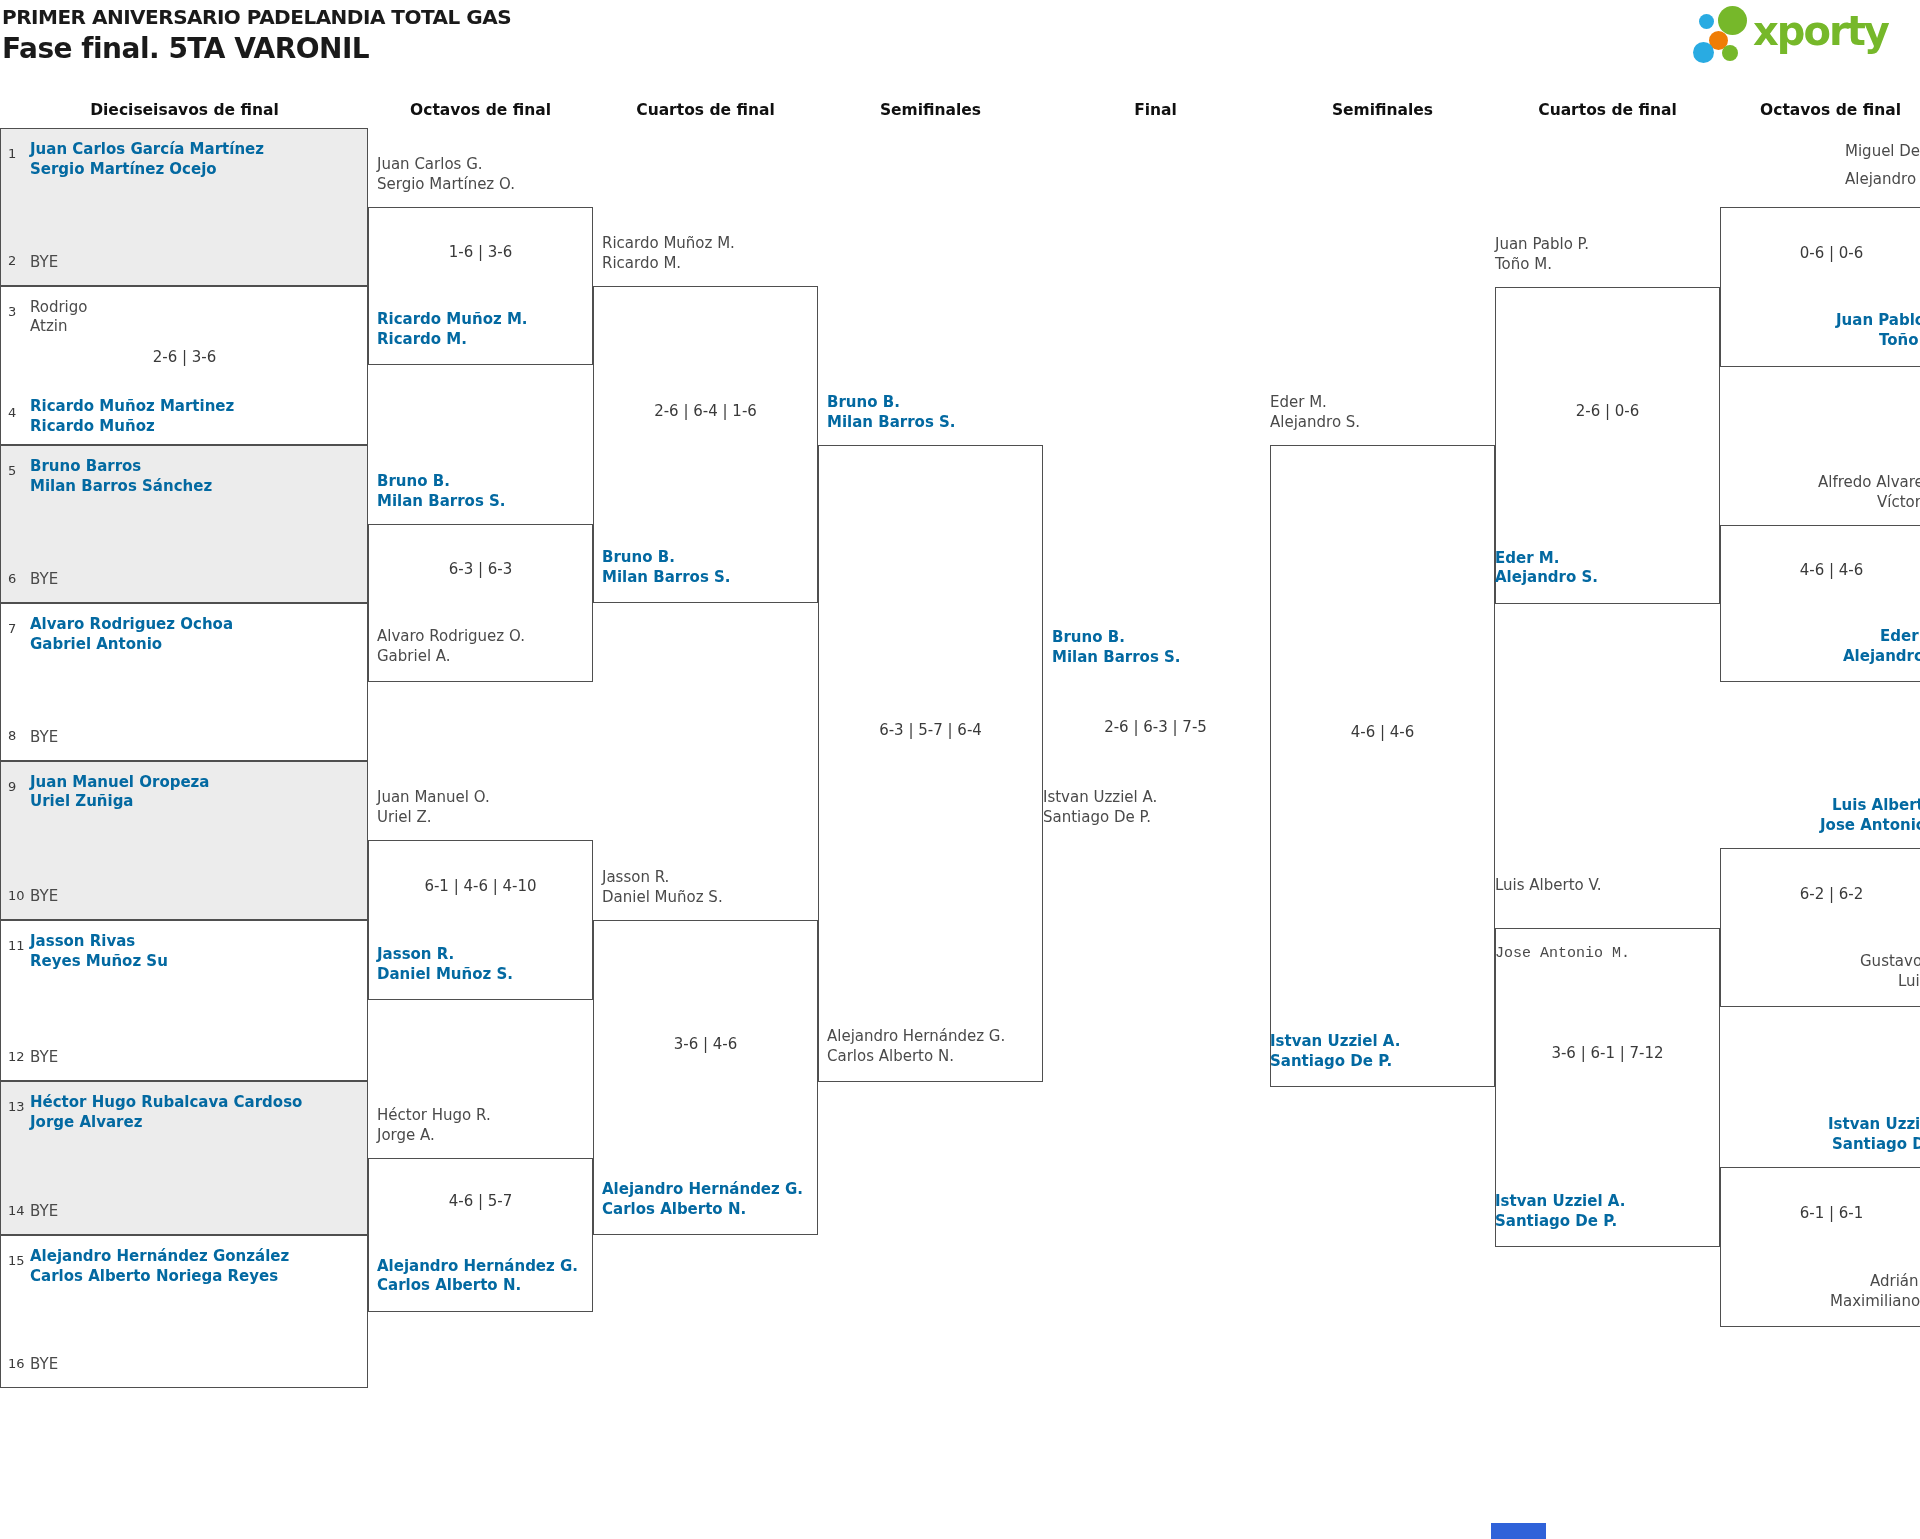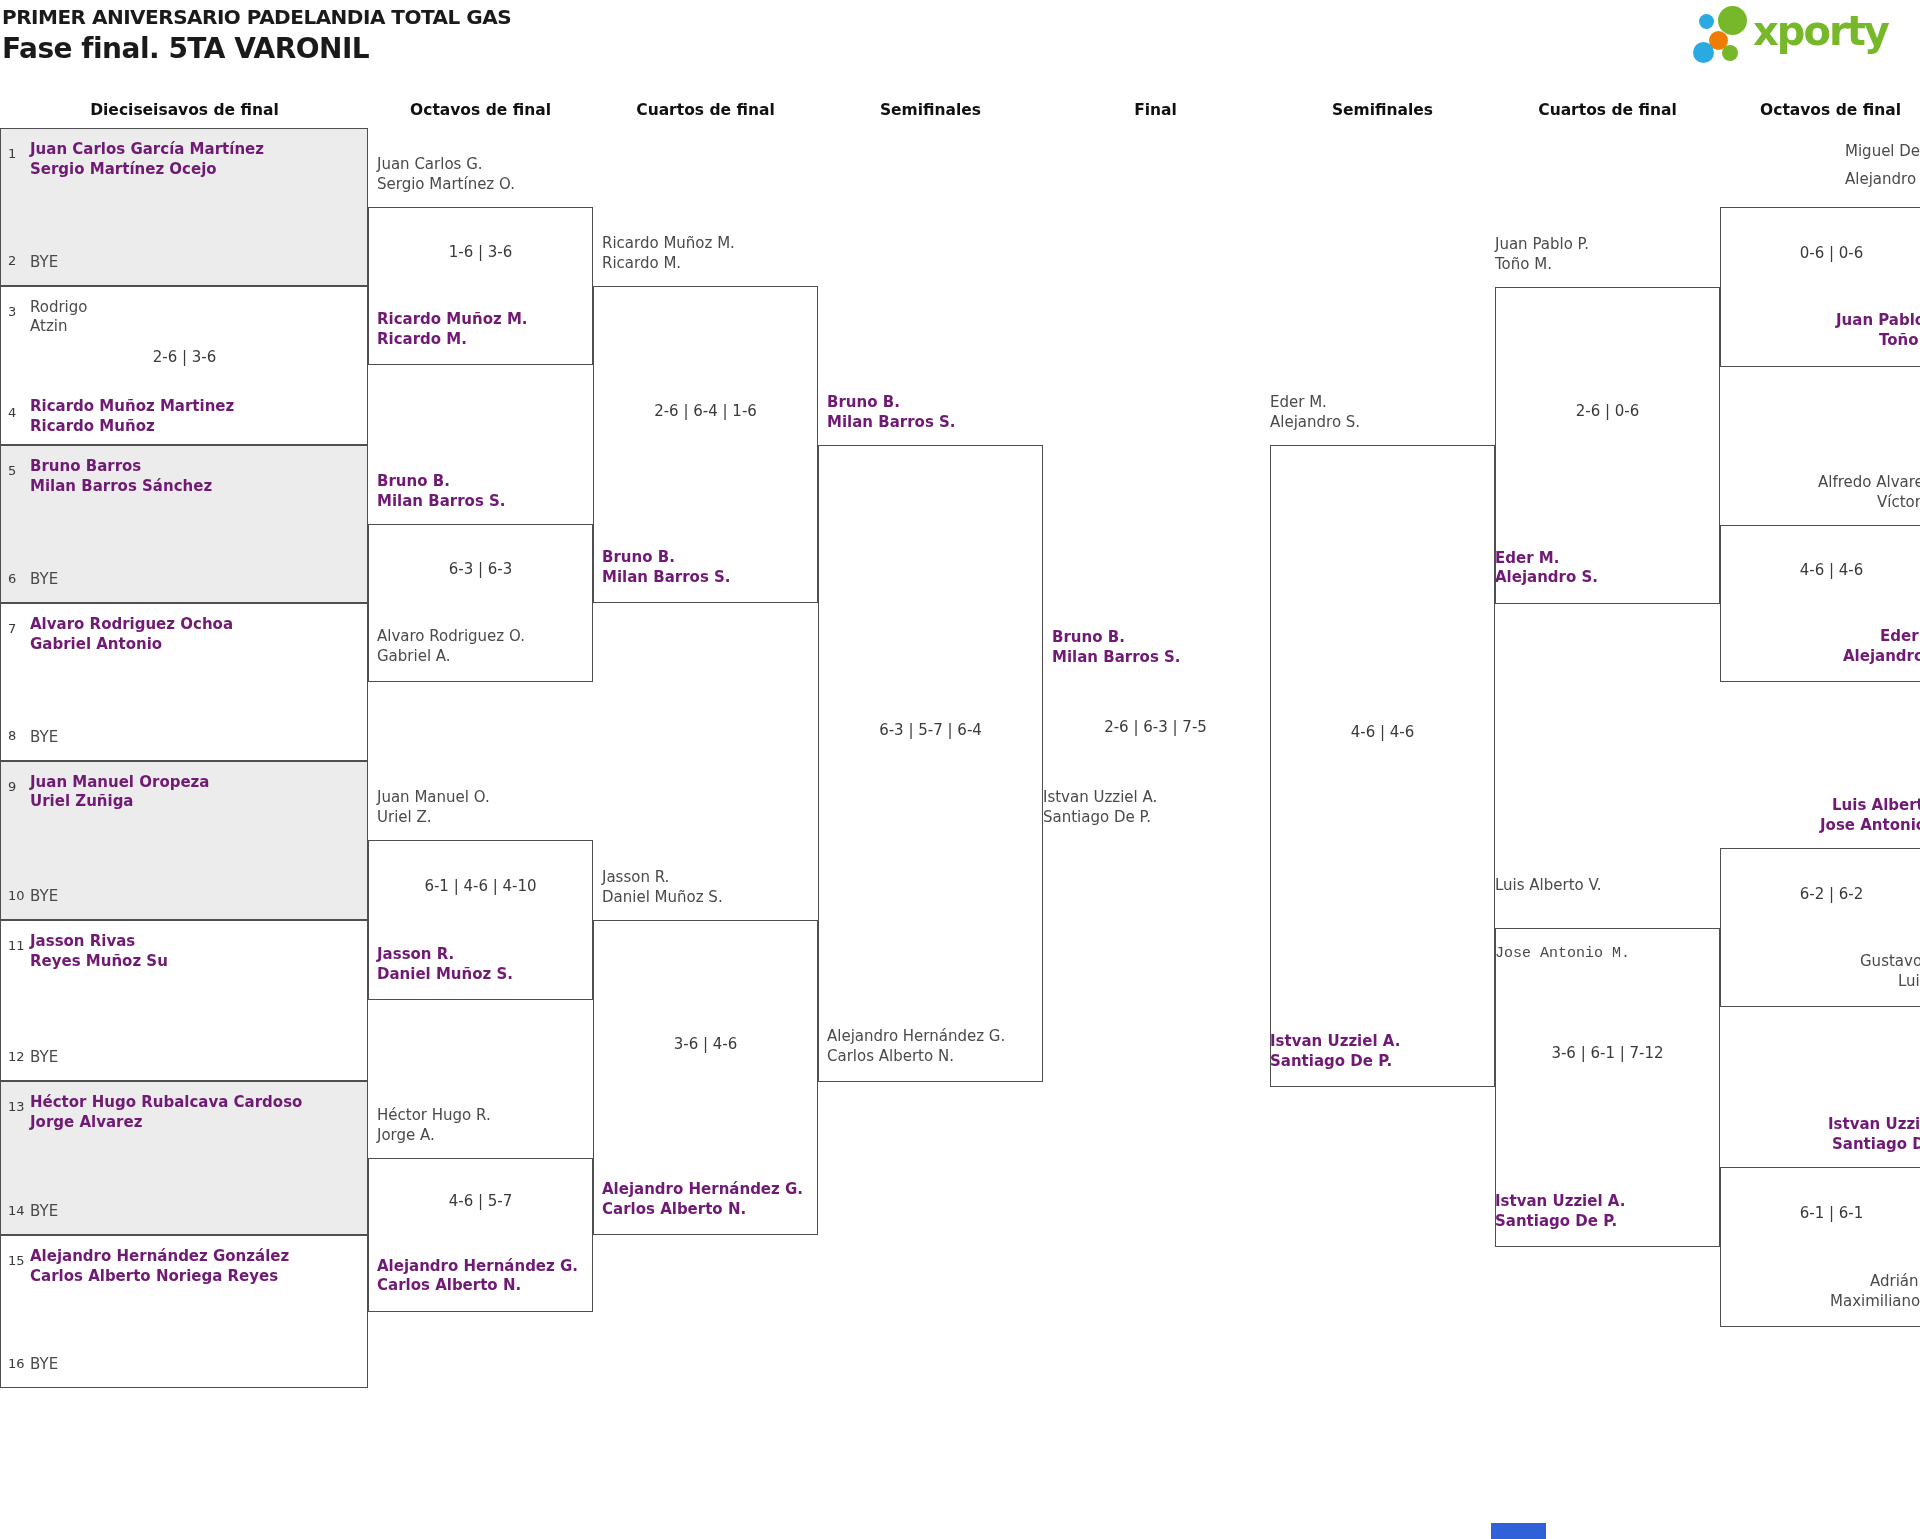--- a/index.html
+++ b/index.html
@@ -4,21 +4,21 @@
 <style>
   html,body{margin:0;padding:0;}
   body{width:1920px;height:1539px;position:relative;overflow:hidden;background:#ffffff;
        font-family:"DejaVu Sans","Liberation Sans",sans-serif;}
   .abs{position:absolute;}
   .ttl{position:absolute;font-weight:700;color:#1a1a1a;white-space:nowrap;letter-spacing:-0.5px;}
   .hd{position:absolute;top:101px;width:225px;text-align:center;font-size:15.5px;font-weight:700;color:#101010;white-space:nowrap;}
   .bx{position:absolute;border:1px solid #4f4f4f;box-sizing:border-box;background:transparent;}
   .gy{background:#ececec;}
   .nm{position:absolute;font-size:15px;line-height:19.5px;white-space:nowrap;color:#4a4a4a;}
-  .bld{font-weight:700;color:#701a75;}
+  .bld{font-weight:700;color:#0369a1;}
   .sc{position:absolute;font-size:15px;color:#3a3a3a;white-space:nowrap;text-align:center;width:225px;}
   .sd{position:absolute;font-size:13px;color:#3a3a3a;white-space:nowrap;}
   .ra{}
   .dot{position:absolute;border-radius:50%;}
   .wordmark{position:absolute;font-weight:700;font-size:40px;letter-spacing:-2px;color:#76b82a;white-space:nowrap;}
 </style>
 </head>
 <body>
 
 <div class="ttl" style="left:2px;top:5px;font-size:20px;">PRIMER ANIVERSARIO PADELANDIA TOTAL GAS</div>

